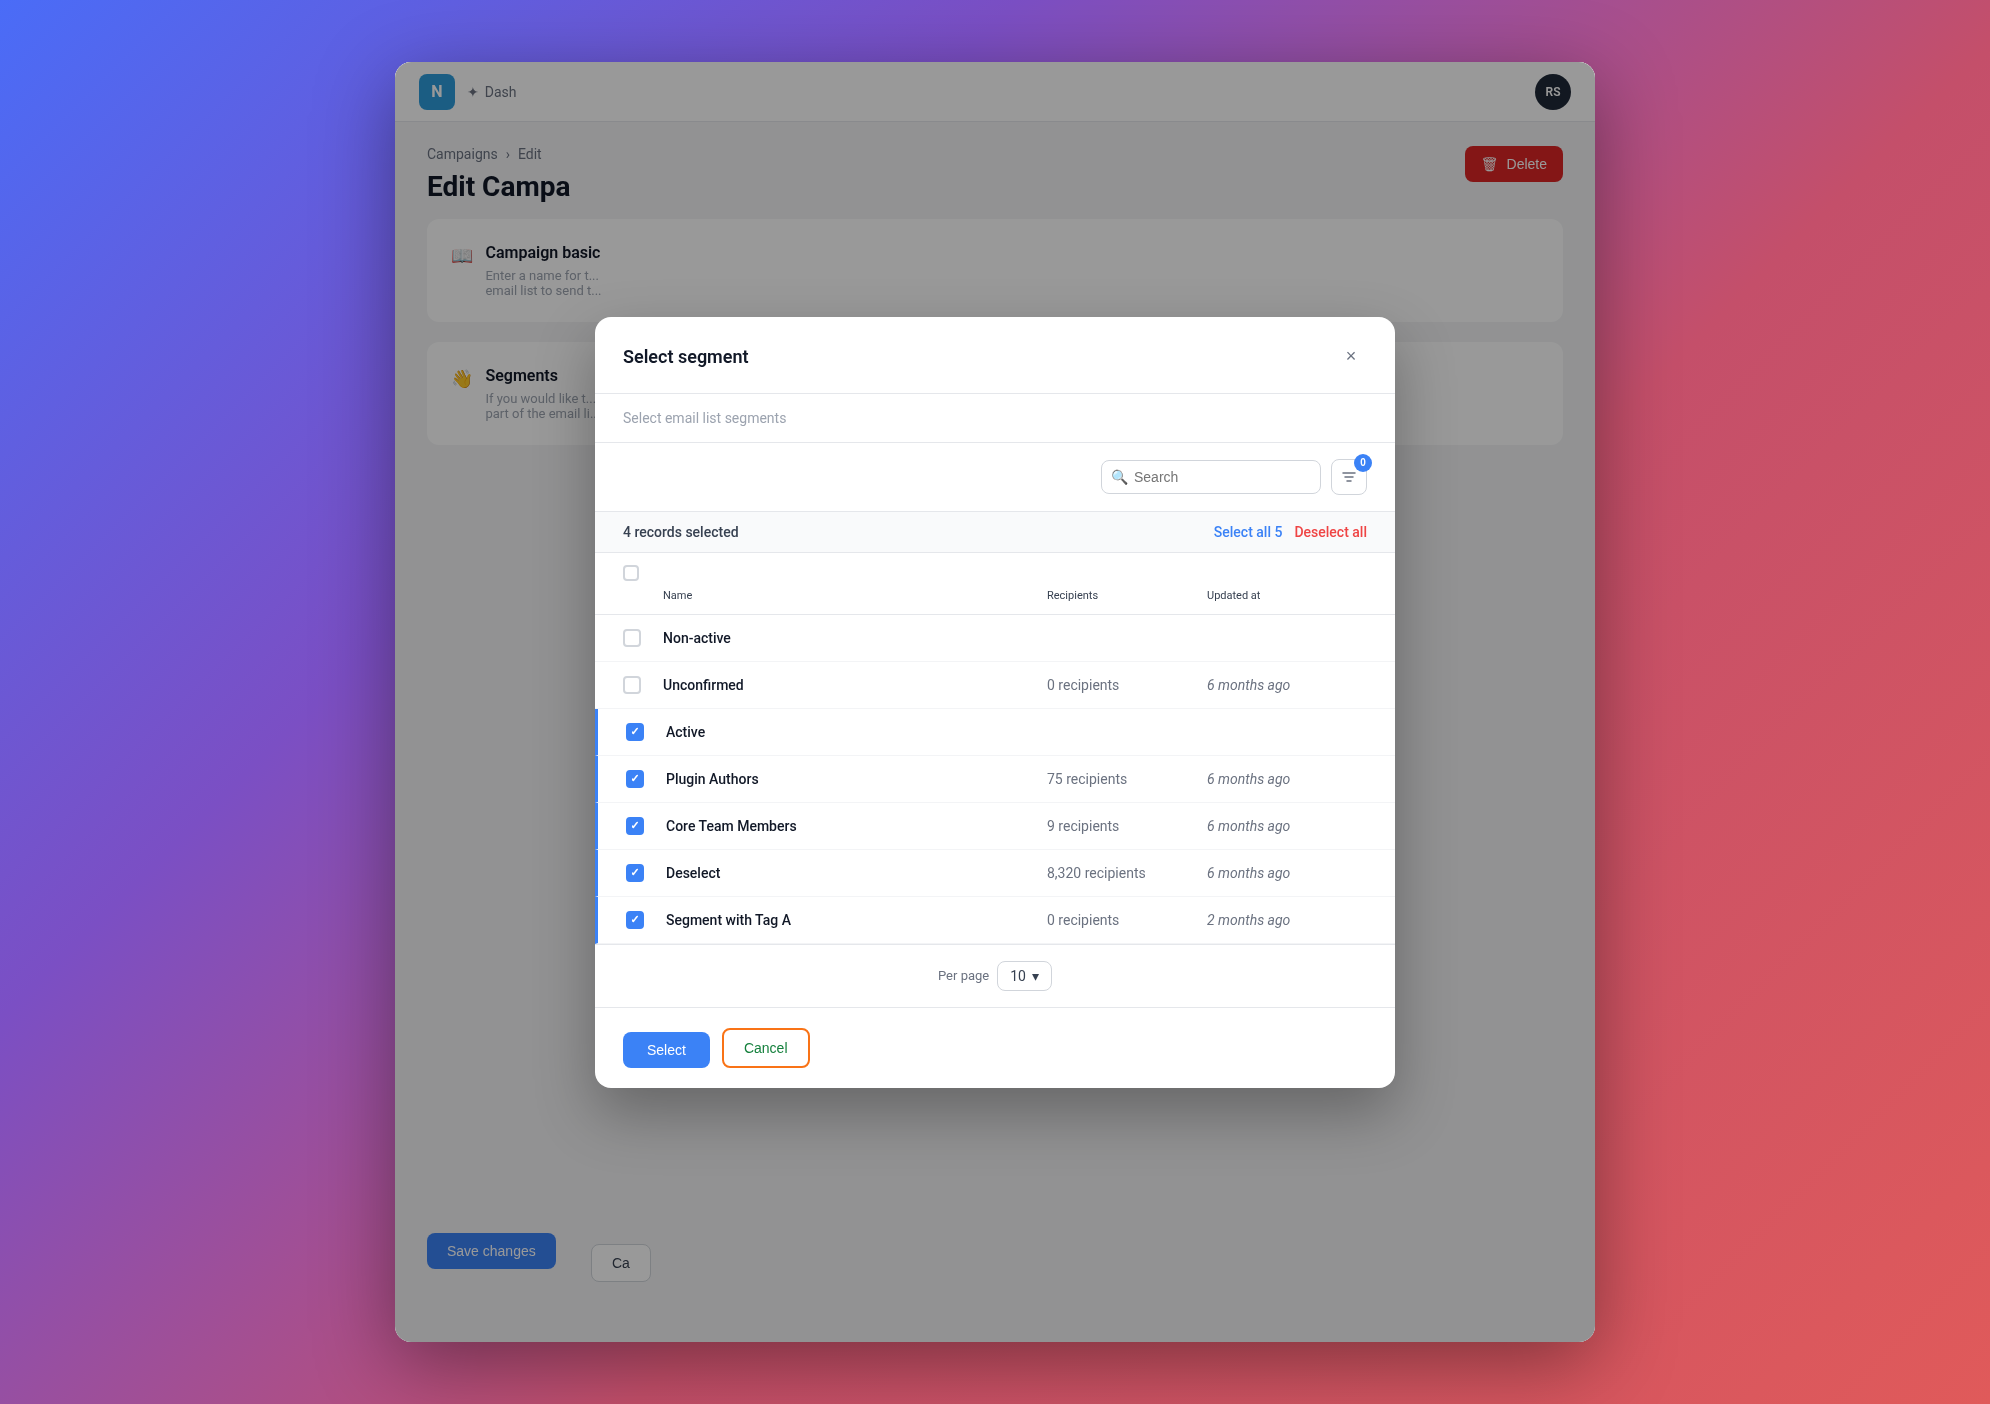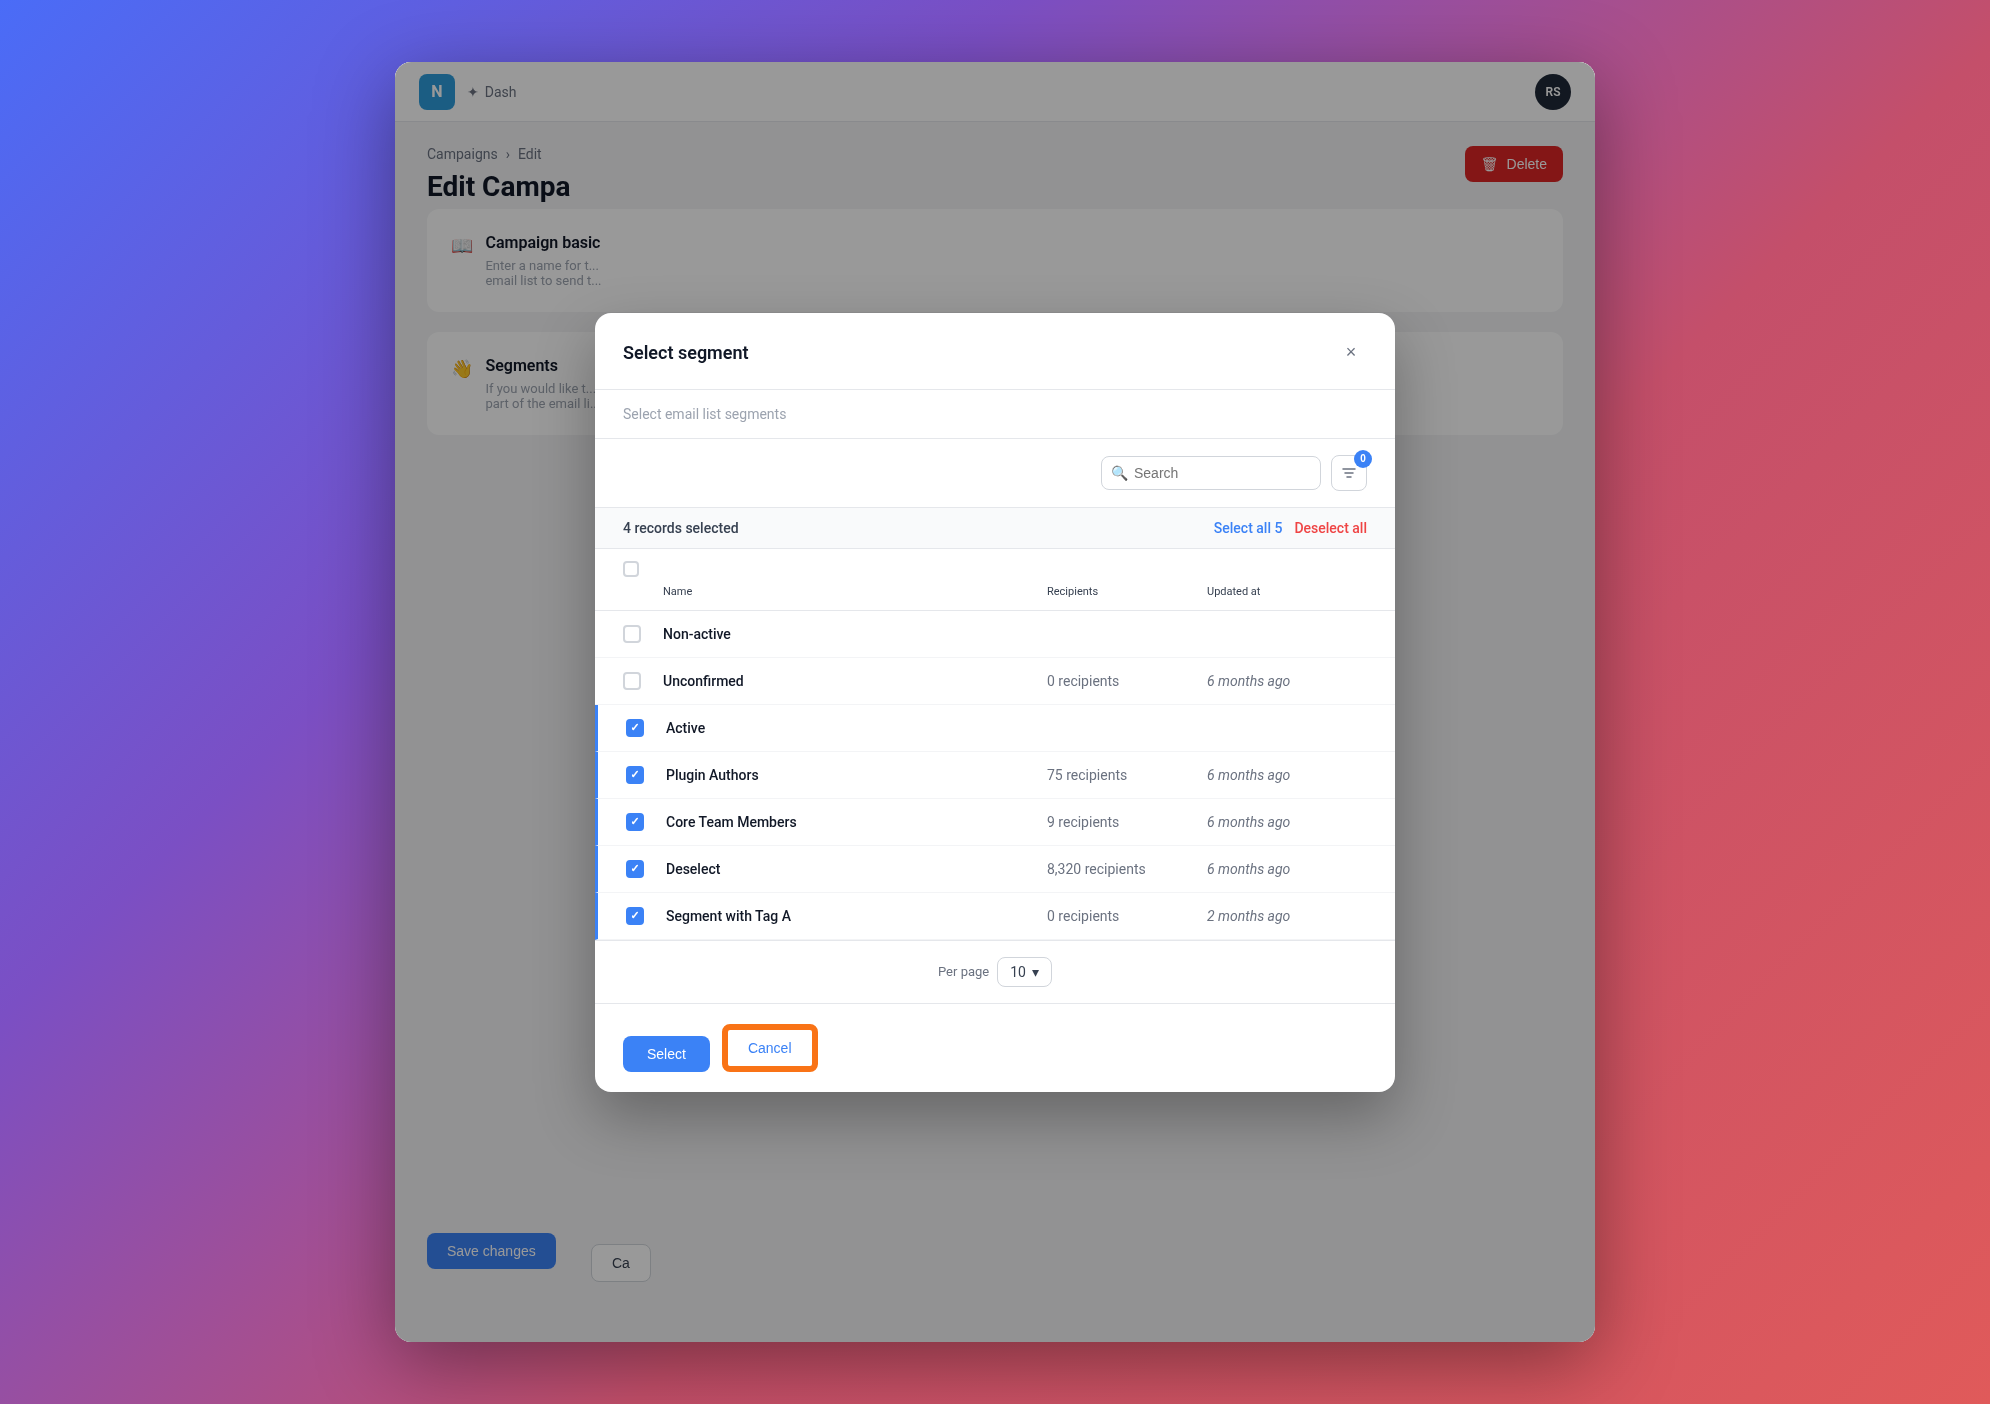--- a/index.html
+++ b/index.html
@@ -78,21 +78,21 @@
       align-items: center;
       gap: 8px;
       color: #6b7280;
       font-size: 14px;
       margin-bottom: 8px;
     }
     .bg-title {
       font-size: 28px;
       font-weight: 700;
       color: #111827;
-      margin-bottom: 6px;
+      margin-bottom: 16px;
     }
     .bg-section {
       background: white;
       border-radius: 12px;
       padding: 24px;
       margin-bottom: 20px;
     }
     .bg-section-title {
       font-size: 16px;
       font-weight: 600;
@@ -381,22 +381,22 @@
       color: white;
       border: none;
       border-radius: 8px;
       padding: 10px 24px;
       font-size: 14px;
       font-weight: 500;
       cursor: pointer;
     }
     .cancel-modal-btn {
       background: white;
-      color: #3b82f6;
-      border: 6px solid #f97316;
+      color: #15803d;
+      border: 2px solid #f97316;
       border-radius: 8px;
       padding: 10px 20px;
       font-size: 14px;
       font-weight: 500;
       cursor: pointer;
     }
   </style>
 </head>
 <body>
 

